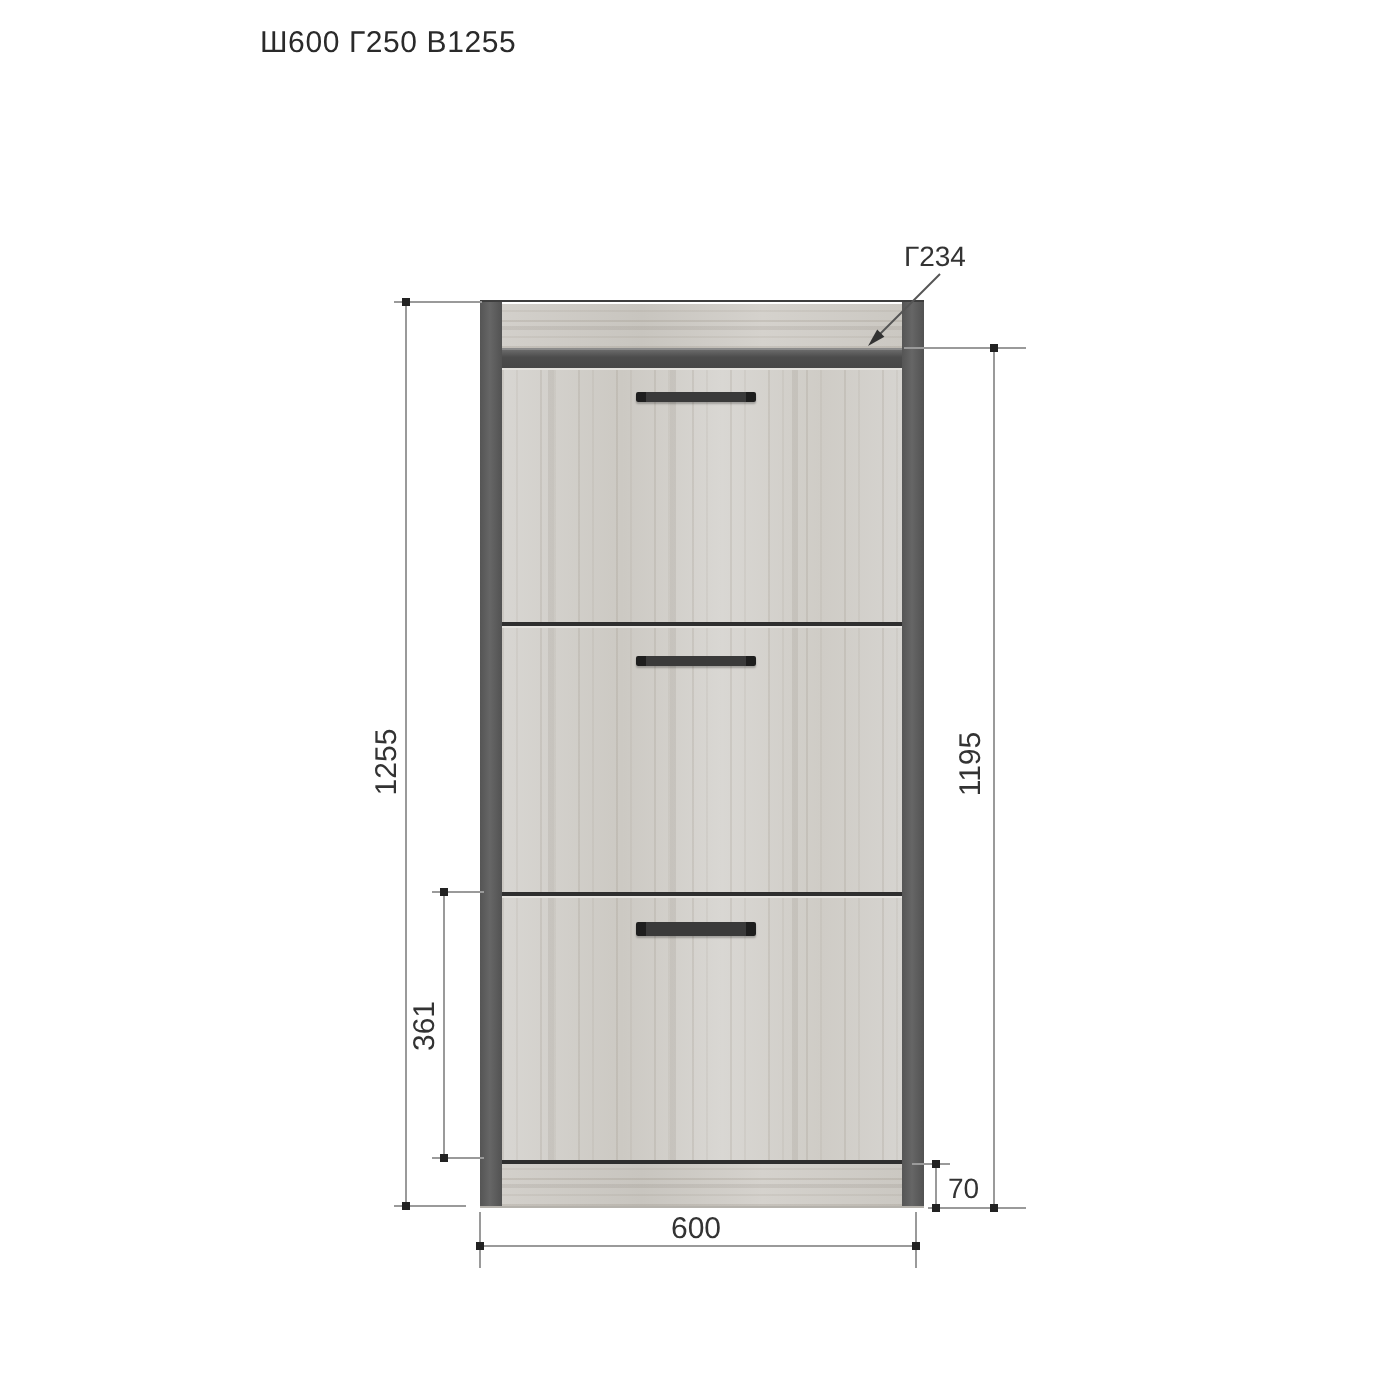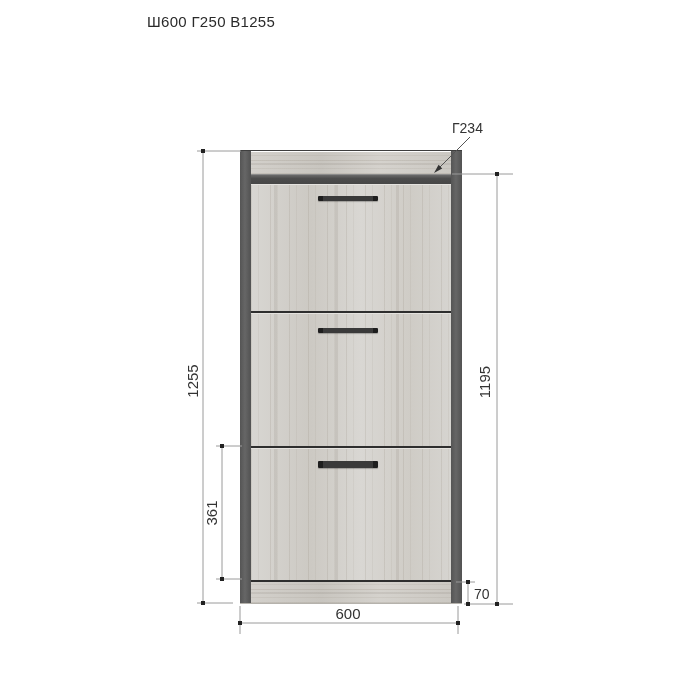--- a/index.html
+++ b/index.html
@@ -2,21 +2,21 @@
 <html><head>
 <meta charset="utf-8">
 <style>
   html,body{margin:0;padding:0;}
   body{
     width:700px;height:700px;background:#ffffff;position:relative;overflow:hidden;
     font-family:"Liberation Sans", sans-serif;
   }
   .stage{position:absolute;inset:0;}
   .title{
-    position:absolute;left:147px;top:13px;font-size:15px;color:#2a2a2a;
+    position:absolute;left:130px;top:13px;font-size:15px;color:#2a2a2a;
     letter-spacing:.3px;white-space:nowrap;
   }
   
   .cabinet{
     position:absolute;left:240px;top:150px;width:222px;height:454px;
     border-top:1px solid #3e3e3e;border-bottom:1px solid #b5b2ac;box-sizing:border-box;
   }
   .side{
     position:absolute;top:0;bottom:0;width:11px;
     background:linear-gradient(90deg,#555555,#666666 45%,#525252);

